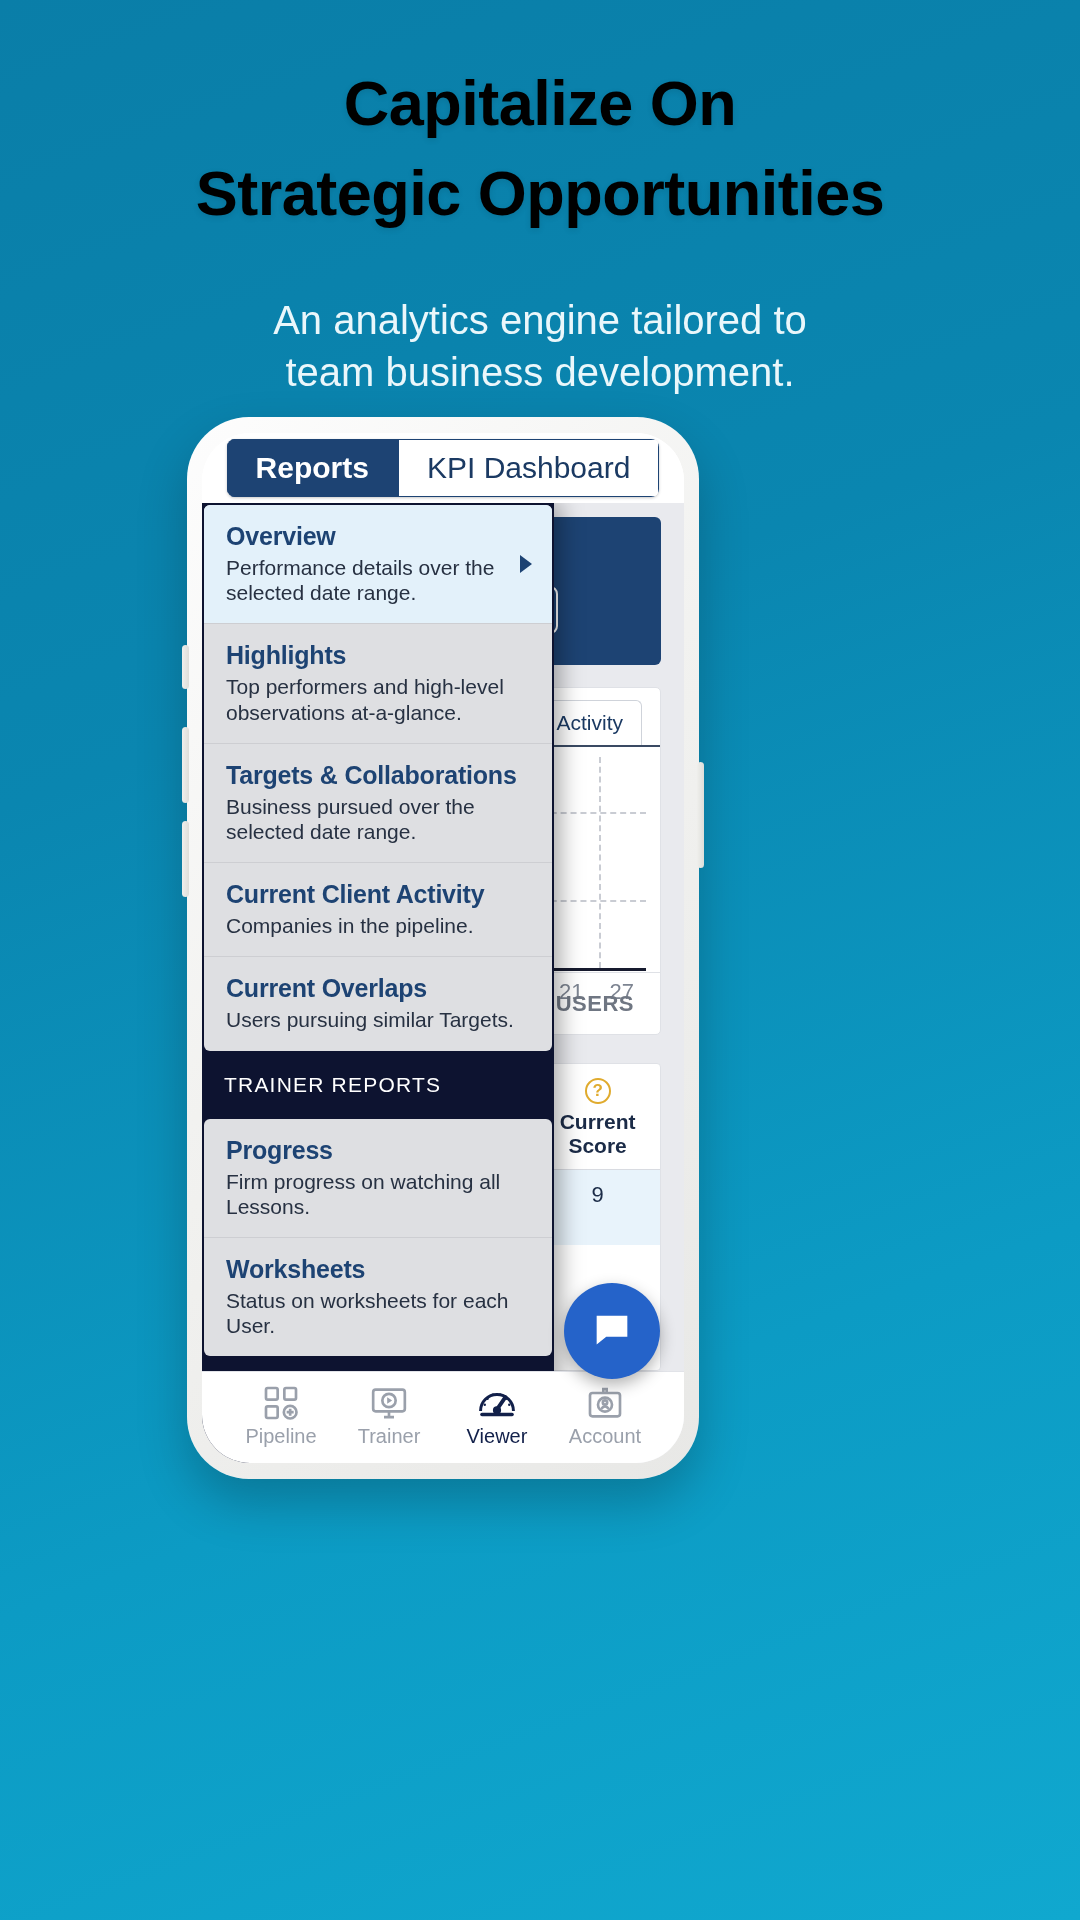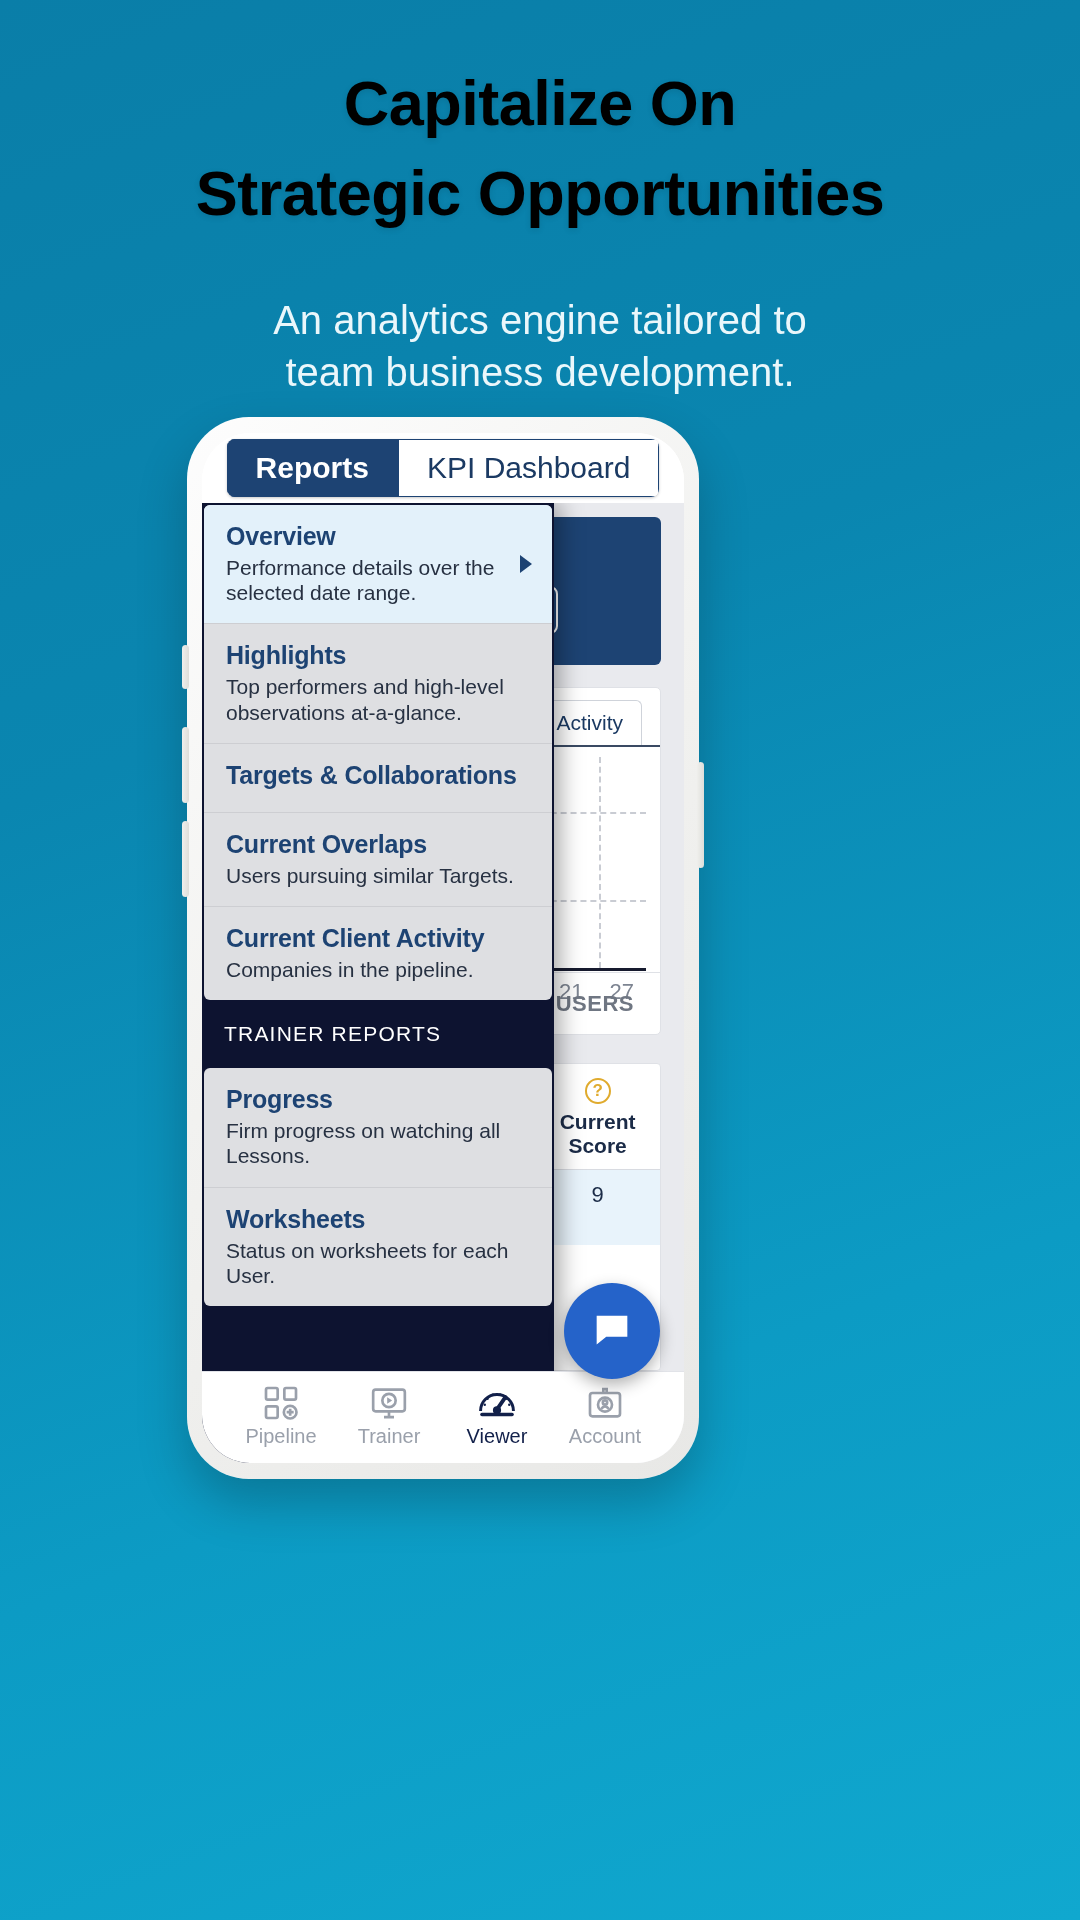--- a/index.html
+++ b/index.html
@@ -395,30 +395,31 @@
             <span class="mi-arrow"></span>
           </div>
 
           <div class="menu-item">
             <div class="mi-title">Highlights</div>
             <div class="mi-desc">Top performers and high-level observations at-a-glance.</div>
           </div>
 
           <div class="menu-item">
             <div class="mi-title">Targets &amp; Collaborations</div>
+            <div class="mi-desc">Business pursued over the selected date range.</div>
+          </div>
+
+          <div class="menu-item">
+            <div class="mi-title">Current Client Activity</div>
+            <div class="mi-desc">Companies in the pipeline.</div>
           </div>
 
           <div class="menu-item">
             <div class="mi-title">Current Overlaps</div>
             <div class="mi-desc">Users pursuing similar Targets.</div>
-          </div>
-
-          <div class="menu-item">
-            <div class="mi-title">Current Client Activity</div>
-            <div class="mi-desc">Companies in the pipeline.</div>
           </div>
 
         </div>
 
         <div class="section-head">TRAINER REPORTS</div>
 
         <div class="menu-group">
           <div class="menu-item">
             <div class="mi-title">Progress</div>
             <div class="mi-desc">Firm progress on watching all Lessons.</div>

